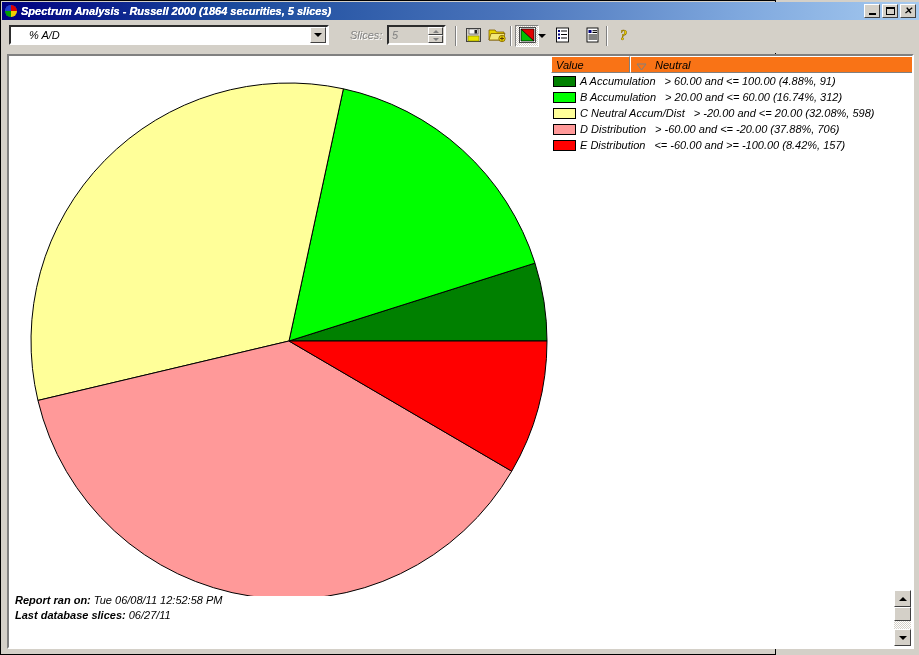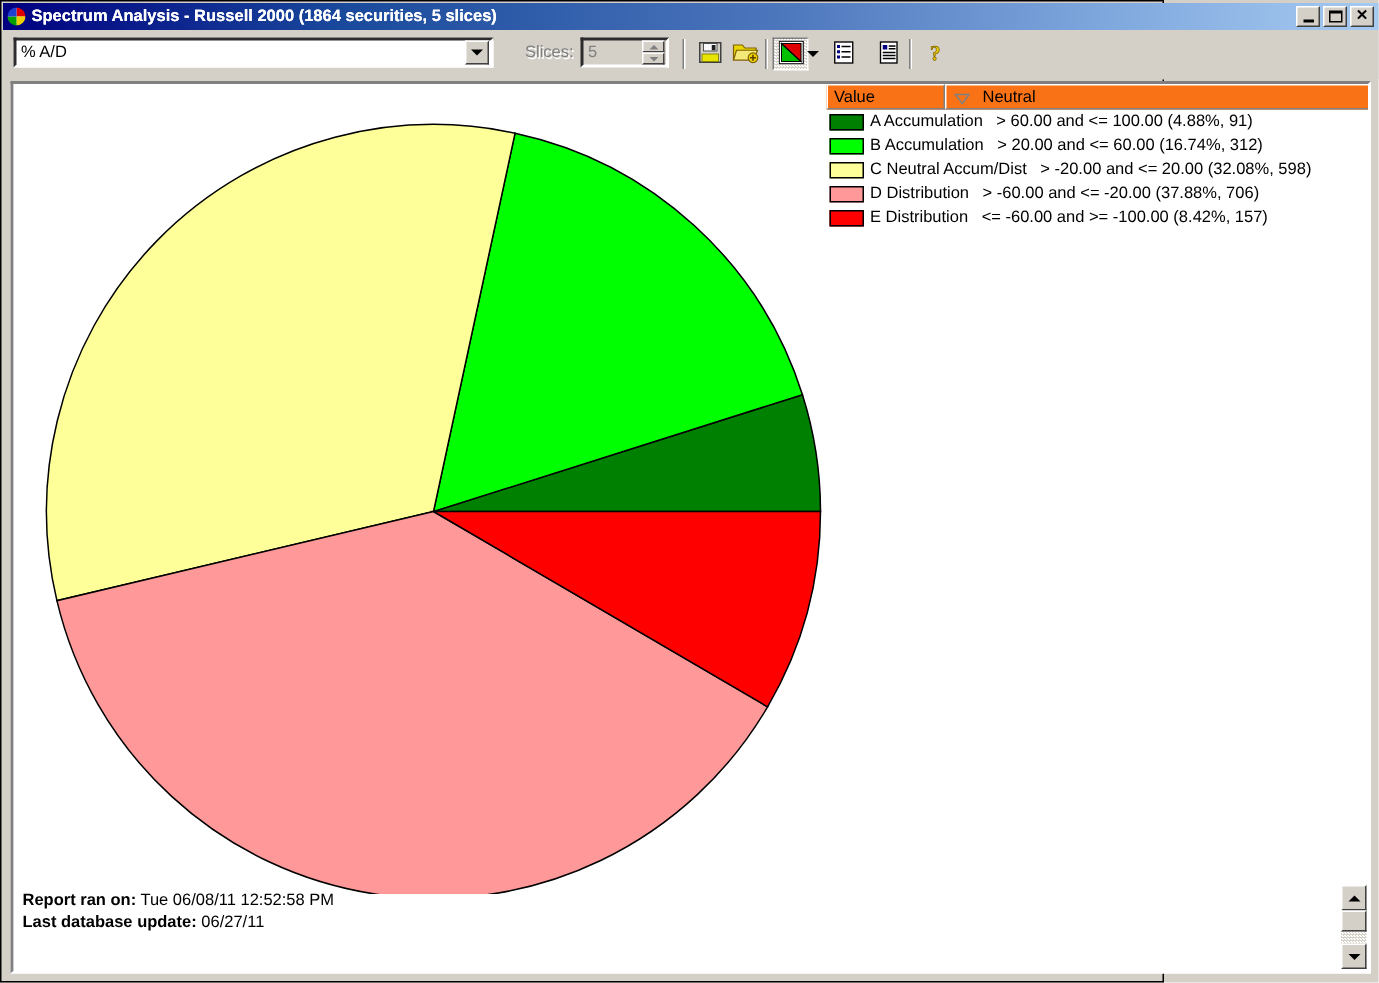--- a/index.html
+++ b/index.html
@@ -7,20 +7,21 @@
     width:919px;height:655px;overflow:hidden;
     font-family:"Liberation Sans", sans-serif;
     font-size:11px;
     background:#d4d0c8;
   }
   .app{
     position:absolute;left:0;top:0;width:776px;height:655px;
     background:#d4d0c8;
     border:1px solid #000;
     box-sizing:border-box;
+    font-style:italic;
   }
   
   .titlebar{
     position:absolute;left:1px;top:1px;width:917px;height:18px;
     background:linear-gradient(to right,#000080 0%,#1a4a9c 25%,#4a74bb 55%,#7ea7dd 80%,#a6caf0 100%);
     display:flex;align-items:center;
   }
   .title-icon{
     width:14px;height:14px;margin-left:2px;margin-right:3px;
     position:relative;flex:0 0 auto;
@@ -54,21 +55,21 @@
   }
   .combo{
     position:absolute;left:7px;top:5px;width:320px;height:20px;
     background:#fff;
     border:2px inset #d4d0c8;
     border-top-color:#808080;border-left-color:#808080;
     border-right-color:#fff;border-bottom-color:#fff;
     box-sizing:border-box;
     display:flex;align-items:center;
   }
-  .combo-val{padding-left:3px;font-size:11px;color:#000;flex:1 1 auto;}
+  .combo-val{padding-left:18px;font-size:11px;color:#000;flex:1 1 auto;}
   .combo-btn{
     width:16px;height:16px;margin-right:1px;
     background:#d4d0c8;
     border-top:1px solid #fff;border-left:1px solid #fff;
     border-right:1px solid #404040;border-bottom:1px solid #404040;
     box-sizing:border-box;display:flex;align-items:center;justify-content:center;
     flex:0 0 auto;
   }
   .arrow-dn{width:0;height:0;border-left:4px solid transparent;border-right:4px solid transparent;border-top:4px solid #000;}
   .slices-label{
@@ -378,21 +379,21 @@
             </div>
           </div>
       </div>
 
       <div class="footer">
         <div>
           <b>Report ran on:</b>
           <span>Tue 06/08/11 12:52:58 PM</span>
         </div>
         <div>
-          <b>Last database update:</b>
+          <b>Last database slices:</b>
           <span>06/27/11</span>
         </div>
       </div>
 
       <div class="vscroll">
         <div class="sb-btn">
           <span class="arrow-up-b"></span>
         </div>
         <div class="sb-thumb"></div>
         <div class="sb-track"></div>

